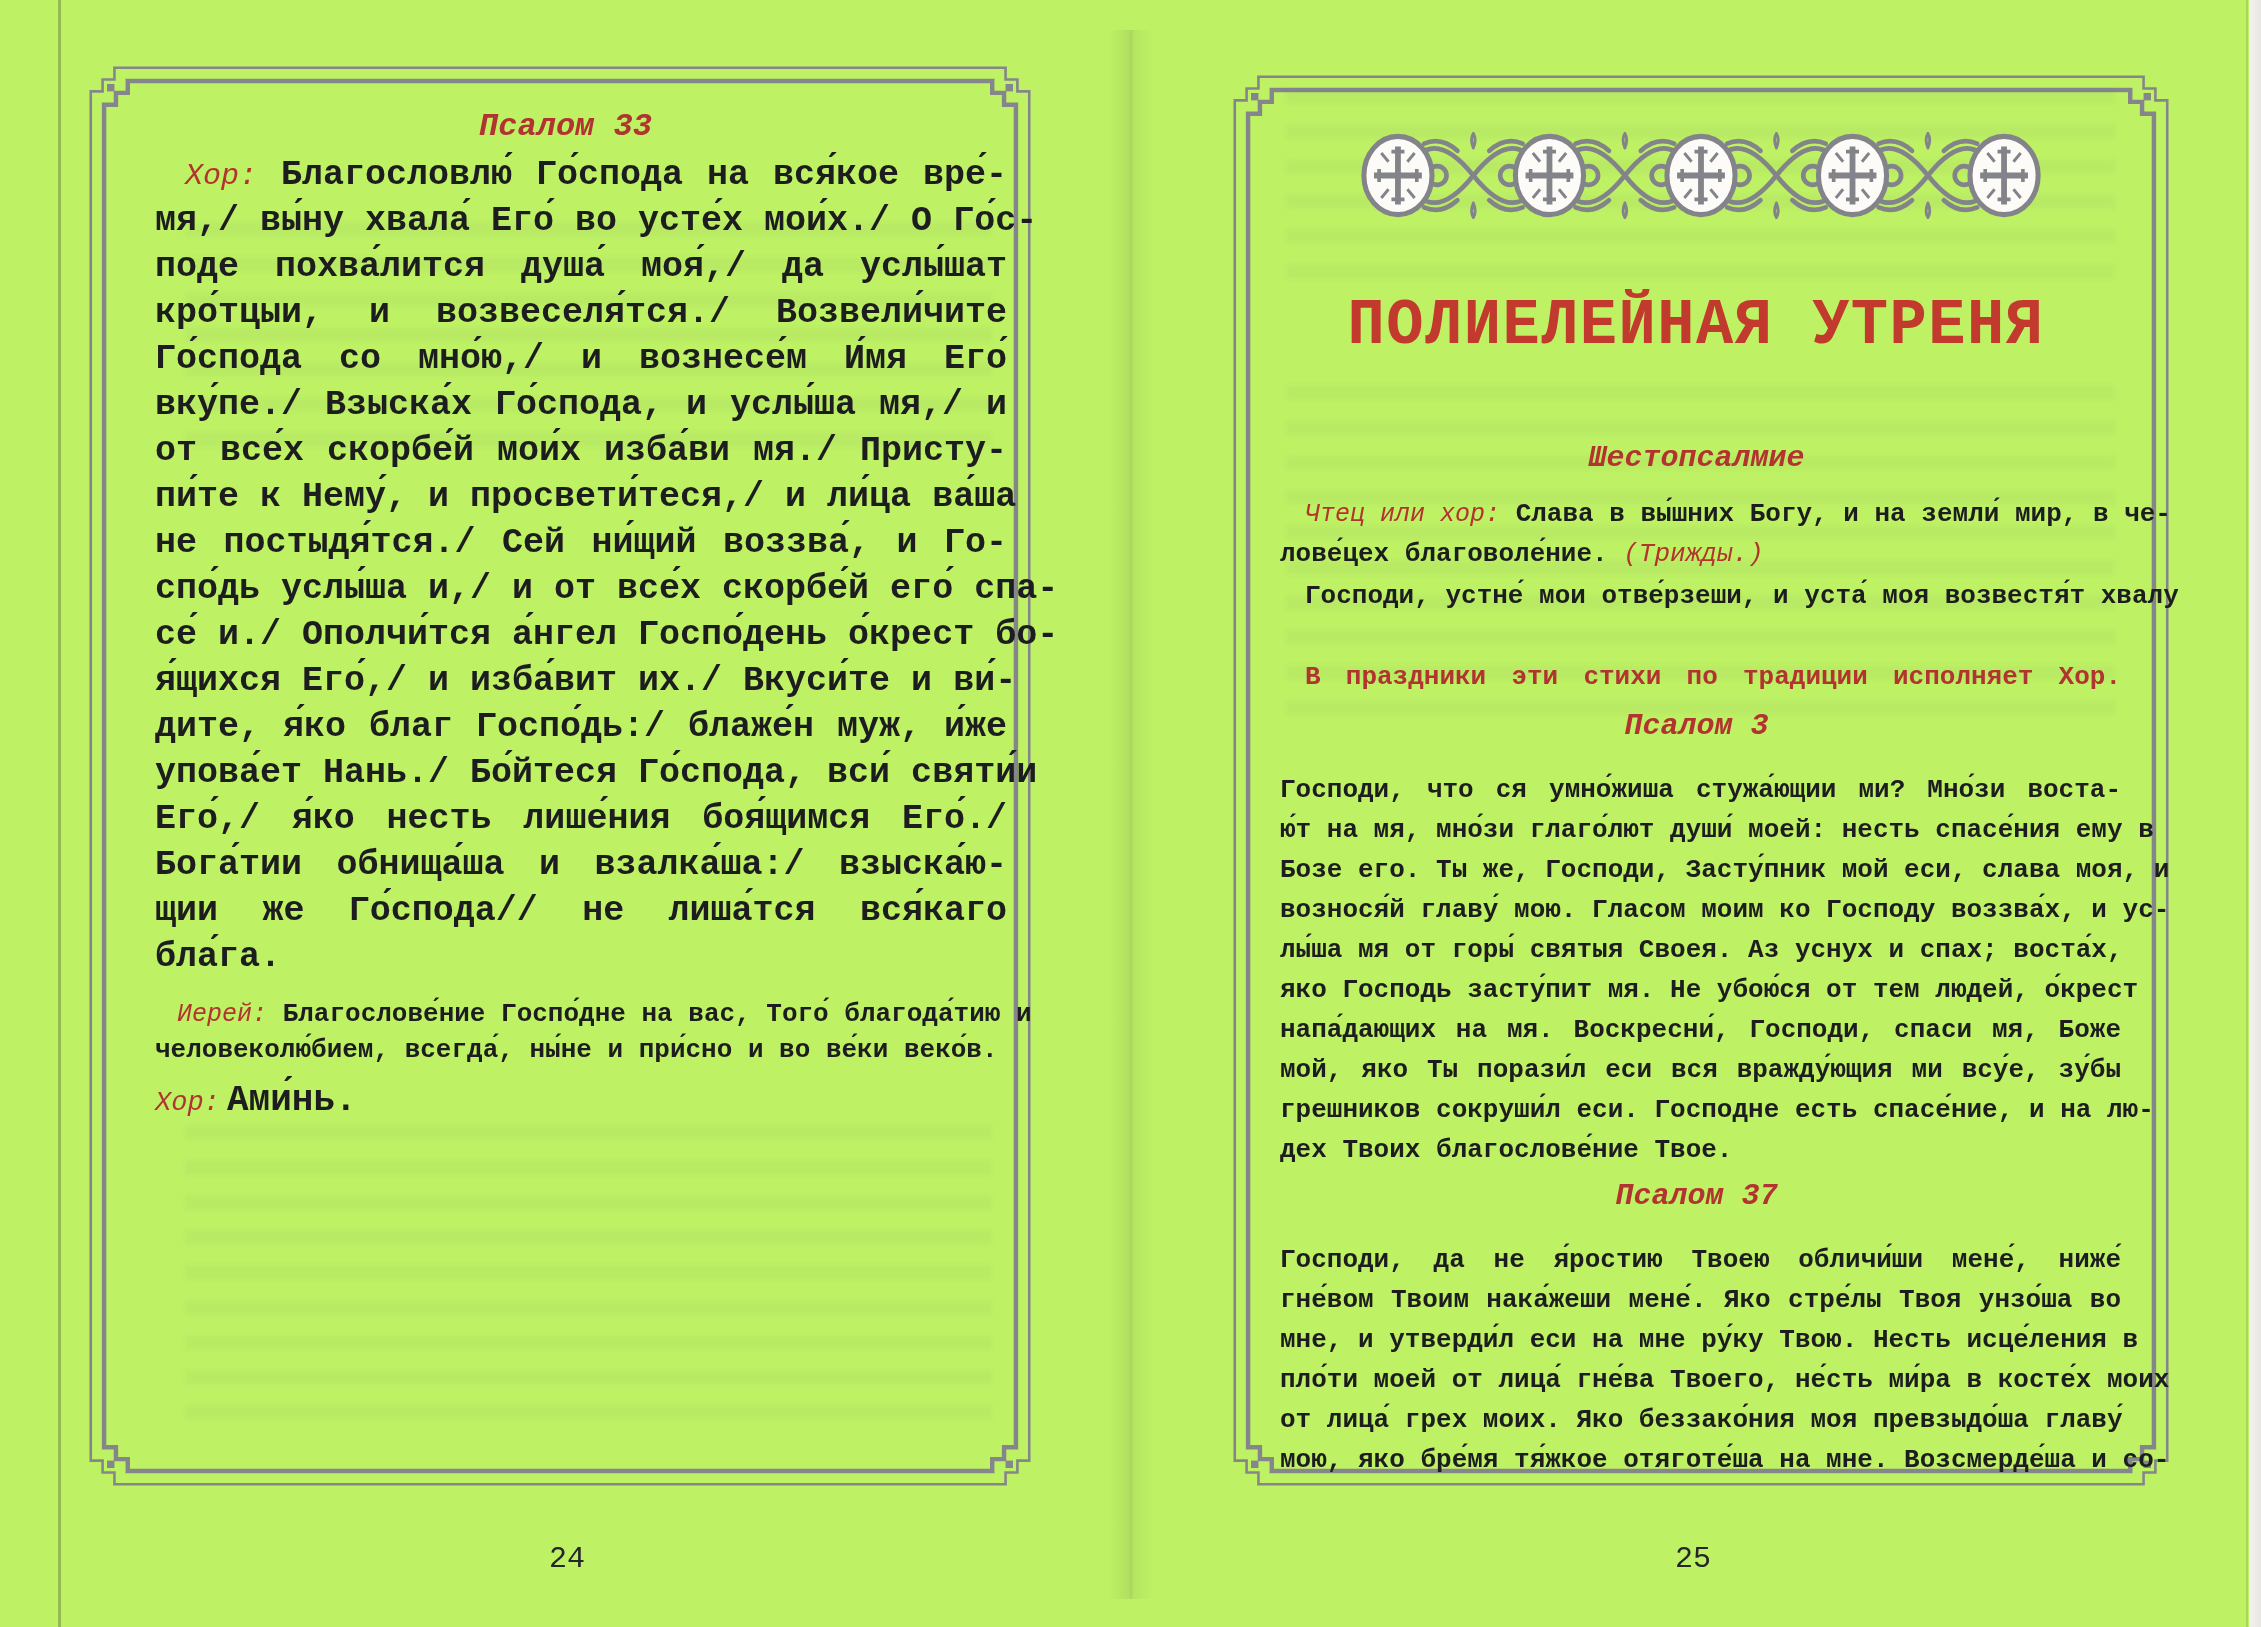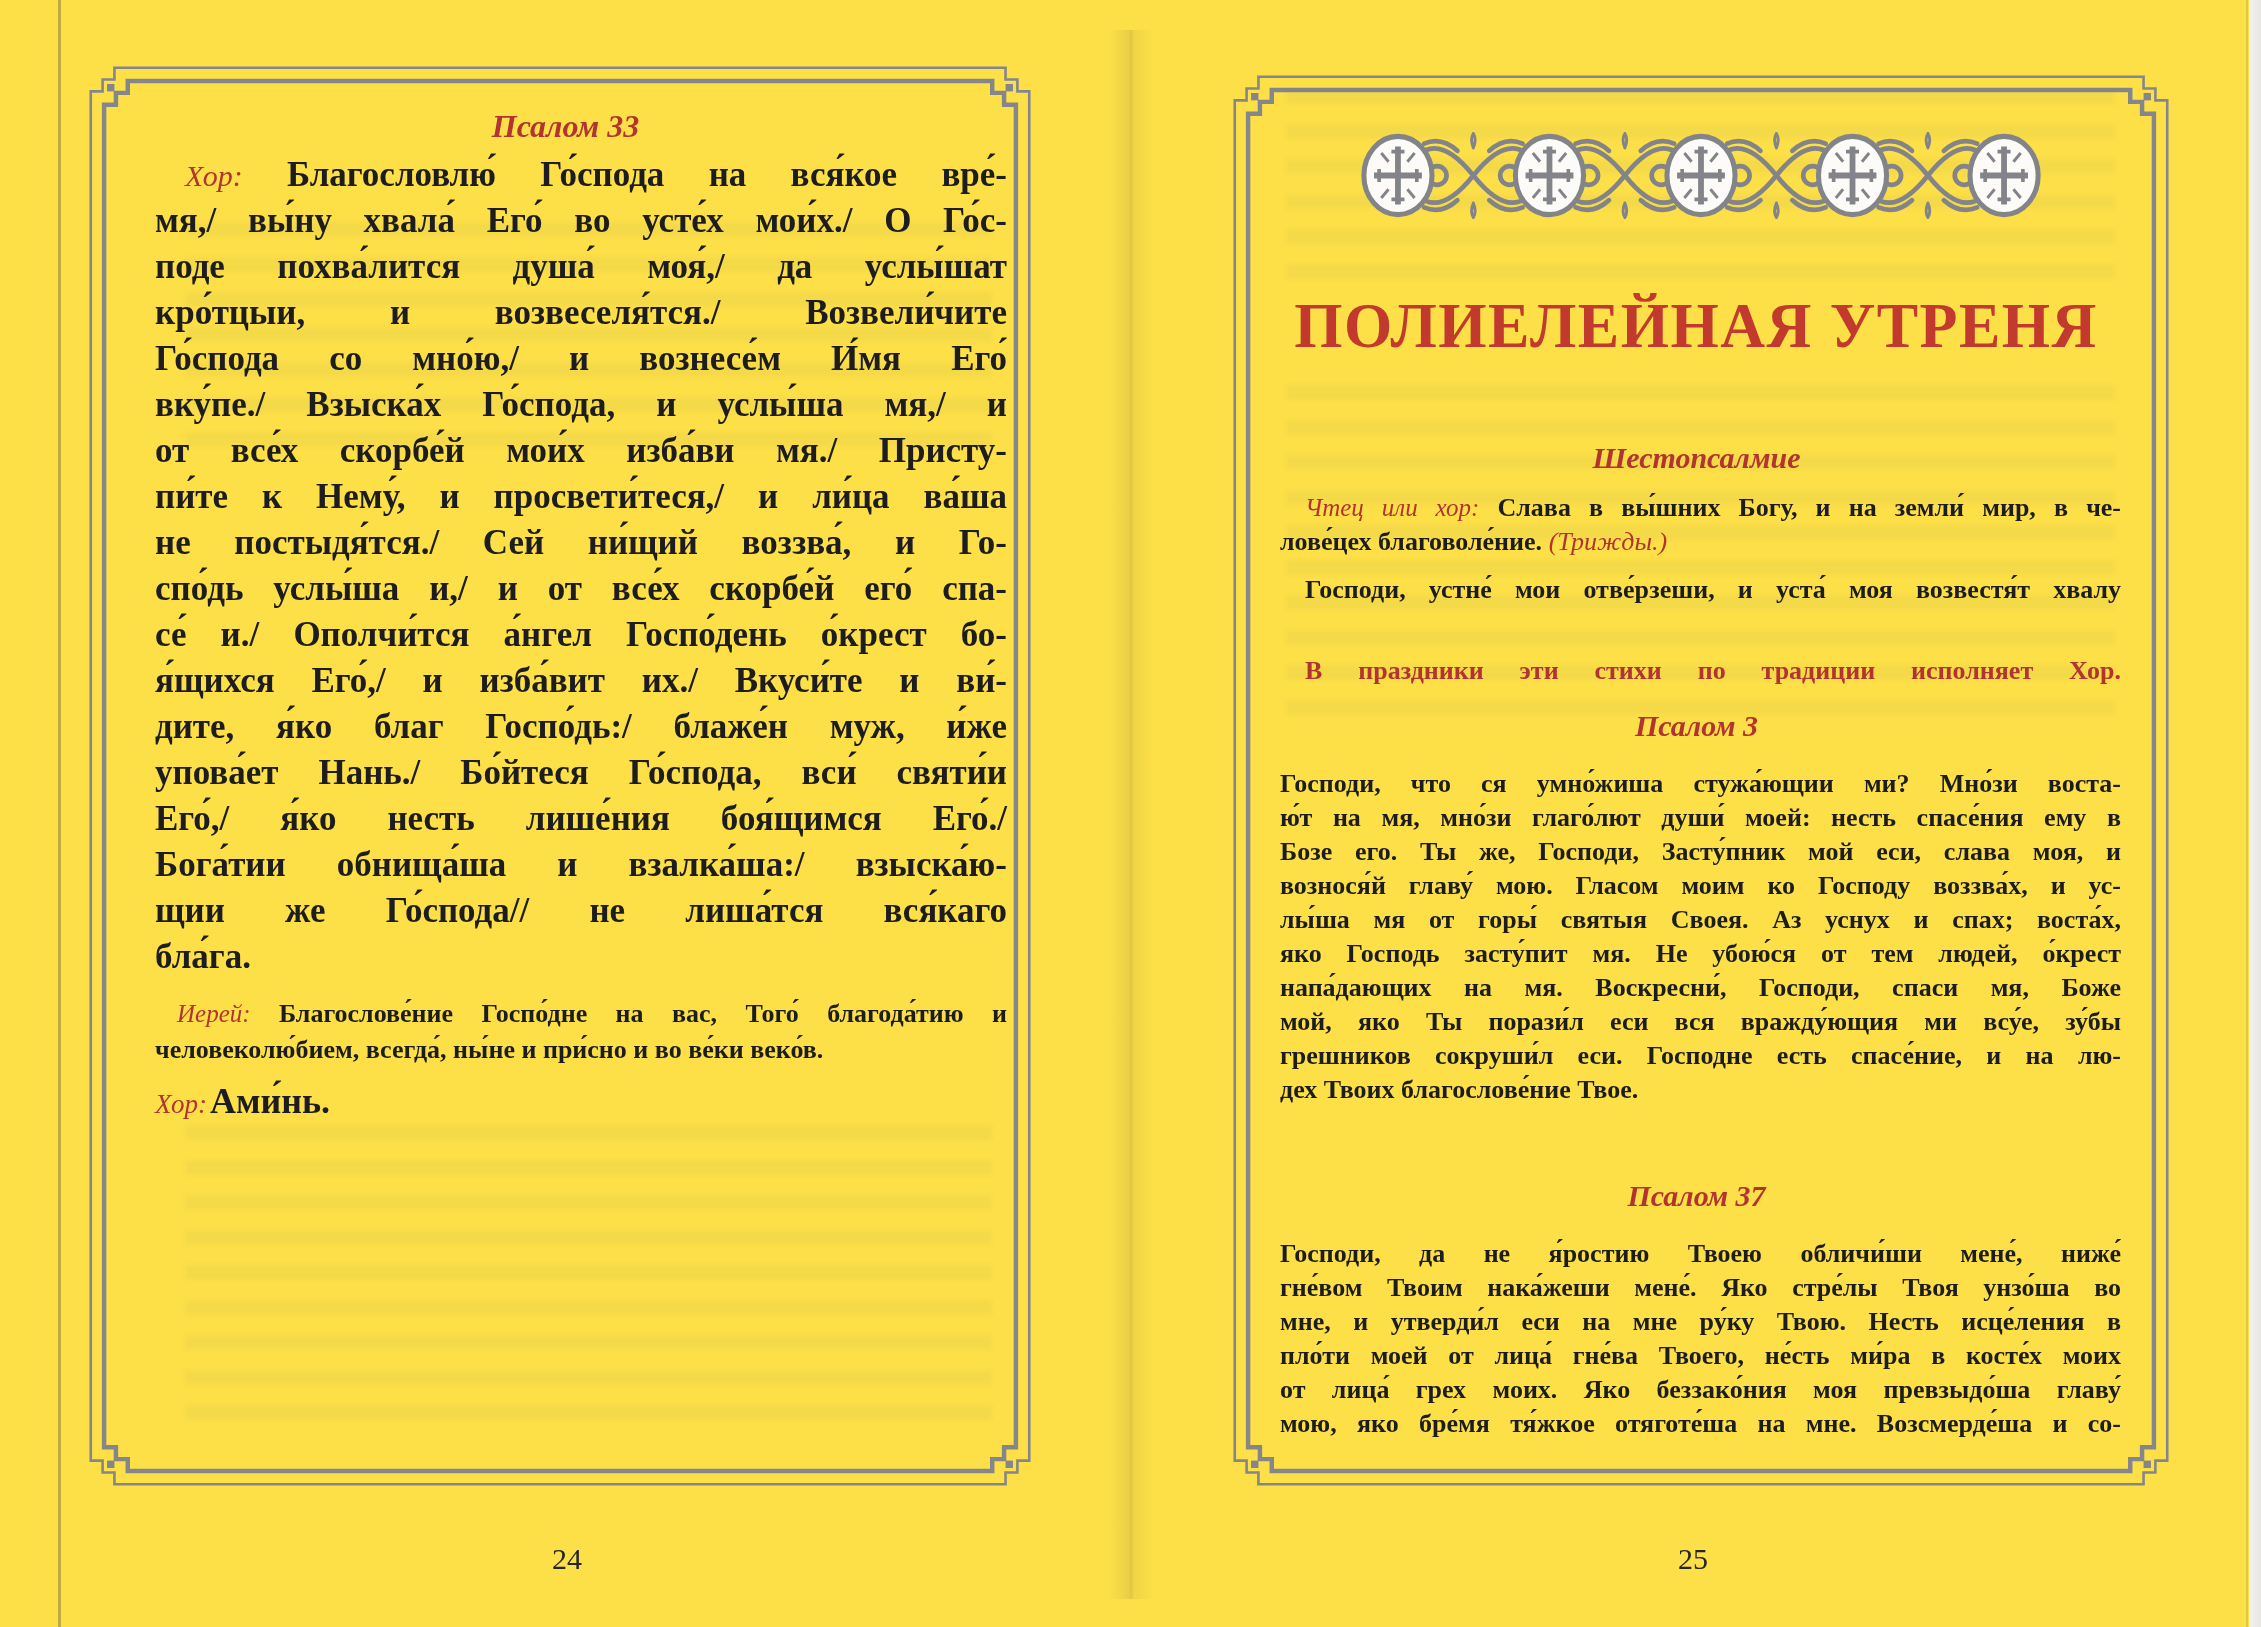--- a/index.html
+++ b/index.html
@@ -1,17 +1,17 @@
 <!DOCTYPE html>
 <html style="font-size:12px"><head>
 <meta charset="utf-8">
 <style>
   html,body{margin:0;padding:0;background:#e9e8e4;}
-  #canvas{position:relative;width:2261px;height:1628px;background:#fde047;overflow:hidden;
-          font-family:Liberation Serif, serif;color:#1d1d1f;}
+  #canvas{position:relative;width:2261px;height:1628px;background:#bef264;overflow:hidden;
+          font-family:Liberation Mono, monospace;color:#1d1d1f;}
   .page{position:absolute;top:0;height:1628px;}
   #pageL{left:0;width:1131px;}
   #pageR{left:1131px;width:1131px;}
   svg.frame{position:absolute;}
   
   .psheading{position:absolute;margin:0;width:100%;text-align:center;
              font-style:italic;font-weight:bold;color:#b23430;}
   .headL{font-size:32px;}
   .headR{font-size:30px;}
   .bodyL{position:absolute;left:155px;top:152px;width:852px;}
@@ -34,21 +34,21 @@
   .rubric{color:#b23430;font-weight:bold;text-align:left;text-align-last:left;}
   .pagenum{position:absolute;width:222px;text-align:center;top:1542px;
            font-size:30px;color:#26262a;}
   
   .band{position:absolute;left:215px;top:132px;width:710px;height:87px;}
   .rtitle{position:absolute;left:96px;top:289px;width:938px;margin:0;
           text-align:center;color:#c23a2e;font-weight:bold;font-size:64px;
           letter-spacing:1.5px;transform:scaleX(.97);line-height:74px;white-space:nowrap;}
   .bodyR{position:absolute;left:149px;width:841px;}
   .lineR{font-size:26px;font-weight:bold;line-height:34px;height:34px;
-         text-align:justify;text-align-last:justify;white-space:nowrap;}
+         text-align:justify;text-align-last:justify;white-space:nowrap;margin-top:6px;}
   .lineR.first{padding-left:25px;}
   .lineR.open{text-align:left;text-align-last:left;}
   .lineR .label{font-size:25px;}
   
   .ghost{position:absolute;background:repeating-linear-gradient(to bottom,
           rgba(95,95,110,.10) 0 15px,transparent 15px 35px);
          opacity:.5;filter:blur(2.2px);pointer-events:none;}
   .gutter{position:absolute;left:1108px;top:30px;width:46px;height:1569px;
           background:linear-gradient(to right,transparent,rgba(60,60,65,.10) 46%,rgba(60,60,65,.16) 50%,rgba(60,60,65,.07) 56%,transparent);}
   .edgeL{position:absolute;left:58px;top:0;width:3px;height:1628px;background:rgba(40,40,45,.28);}

